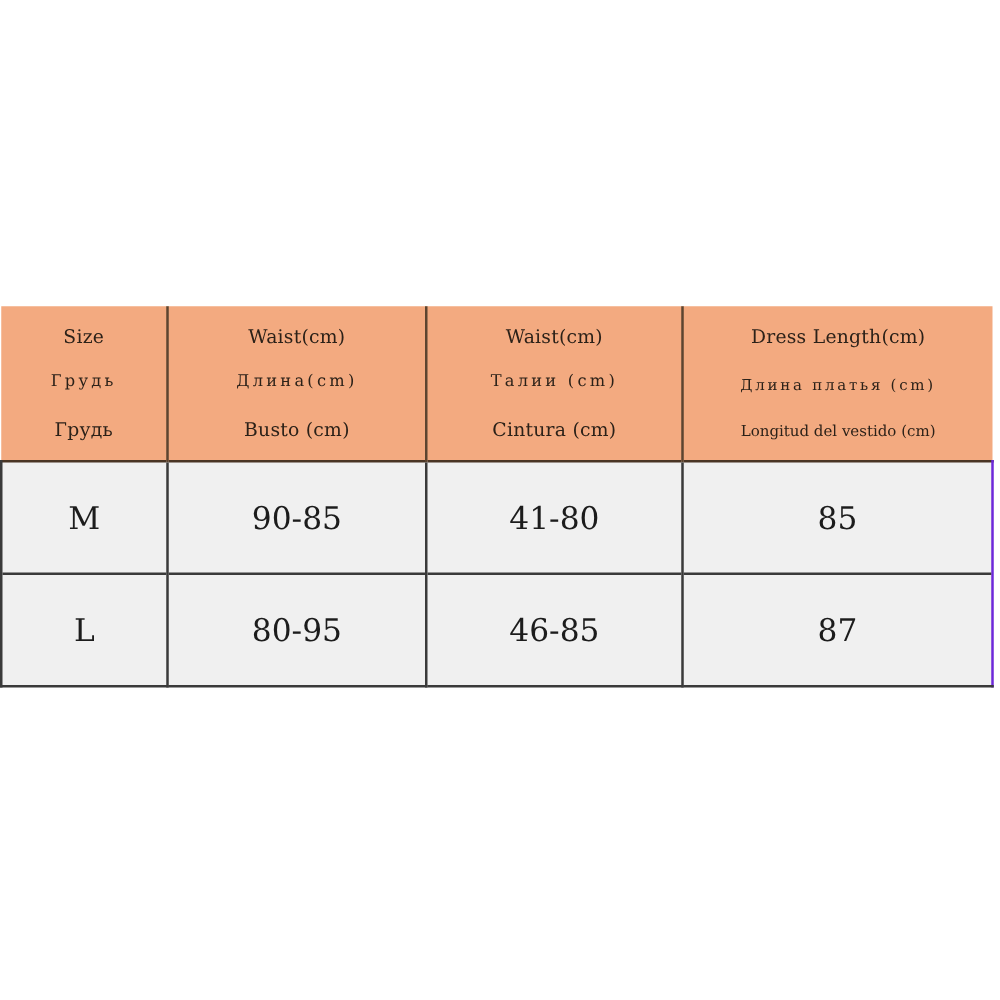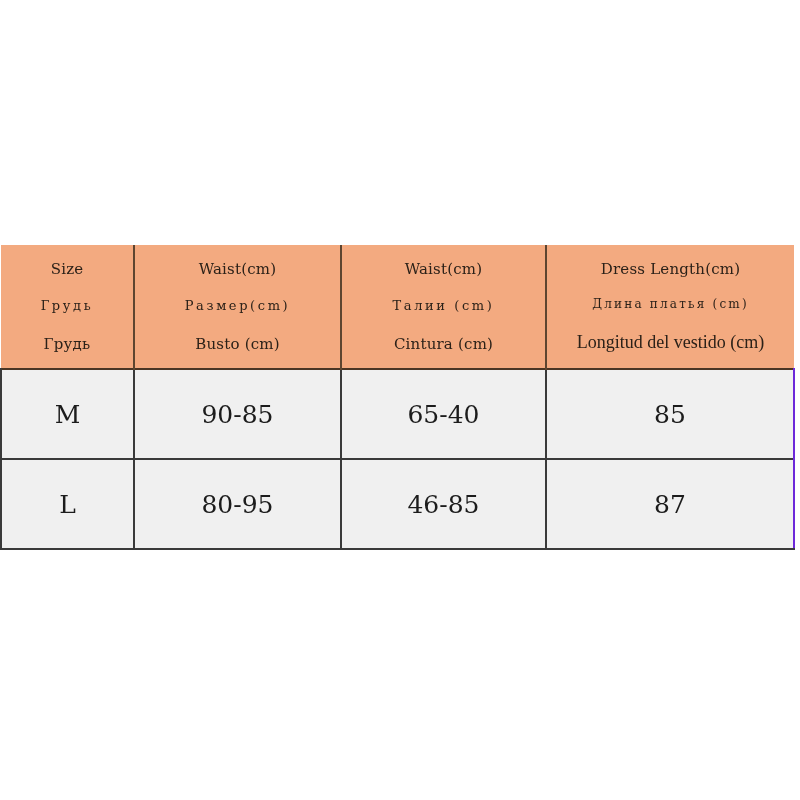--- a/index.html
+++ b/index.html
@@ -66,21 +66,21 @@
     width: 100%;
     text-align: center;
     white-space: nowrap;
     line-height: 1.1;
   }
   .hdr-line.en { font-size: 15px; letter-spacing: 0.2px; }
   .hdr-line.ru { font-size: 13px; letter-spacing: 2.6px; }
   .hdr-line.es { font-size: 15px; letter-spacing: 0.2px; }
 
   
-  td.hdr-cell.col-length .hdr-line.es { font-size: 18px; letter-spacing: 0px; font-family: Liberation Serif, serif; }
+  td.hdr-cell.col-length .hdr-line.es { font-size: 12px; letter-spacing: 0px; }
   td.hdr-cell.col-length .hdr-line.ru { font-size: 12px; letter-spacing: 2.2px; }
 
   
   tbody tr.data-row {
     height: 90px;
   }
   tbody tr.data-row td {
     background: #f0f0f0;
     text-align: center;
     vertical-align: middle;
@@ -125,21 +125,21 @@
         <td class="hdr-cell col-size">
           <div class="hdr-stack">
             <span class="hdr-line en">Size</span>
             <span class="hdr-line ru">Грудь</span>
             <span class="hdr-line es">Грудь</span>
           </div>
         </td>
         <td class="hdr-cell col-bust">
           <div class="hdr-stack">
             <span class="hdr-line en">Waist(cm)</span>
-            <span class="hdr-line ru">Размер(cm)</span>
+            <span class="hdr-line ru">Длина(cm)</span>
             <span class="hdr-line es">Busto (cm)</span>
           </div>
         </td>
         <td class="hdr-cell col-waist">
           <div class="hdr-stack">
             <span class="hdr-line en">Waist(cm)</span>
             <span class="hdr-line ru">Талии (cm)</span>
             <span class="hdr-line es">Cintura (cm)</span>
           </div>
         </td>
@@ -149,21 +149,21 @@
             <span class="hdr-line ru">Длина платья (cm)</span>
             <span class="hdr-line es">Longitud del vestido (cm)</span>
           </div>
         </td>
       </tr>
     </thead>
     <tbody>
       <tr class="data-row first-row">
         <td class="first">M</td>
         <td>90-85</td>
-        <td>65-40</td>
+        <td>41-80</td>
         <td class="last edge-right">85</td>
       </tr>
       <tr class="data-row last-row">
         <td class="first">L</td>
         <td>80-95</td>
         <td>46-85</td>
         <td class="last edge-right">87</td>
       </tr>
     </tbody>
   </table>

